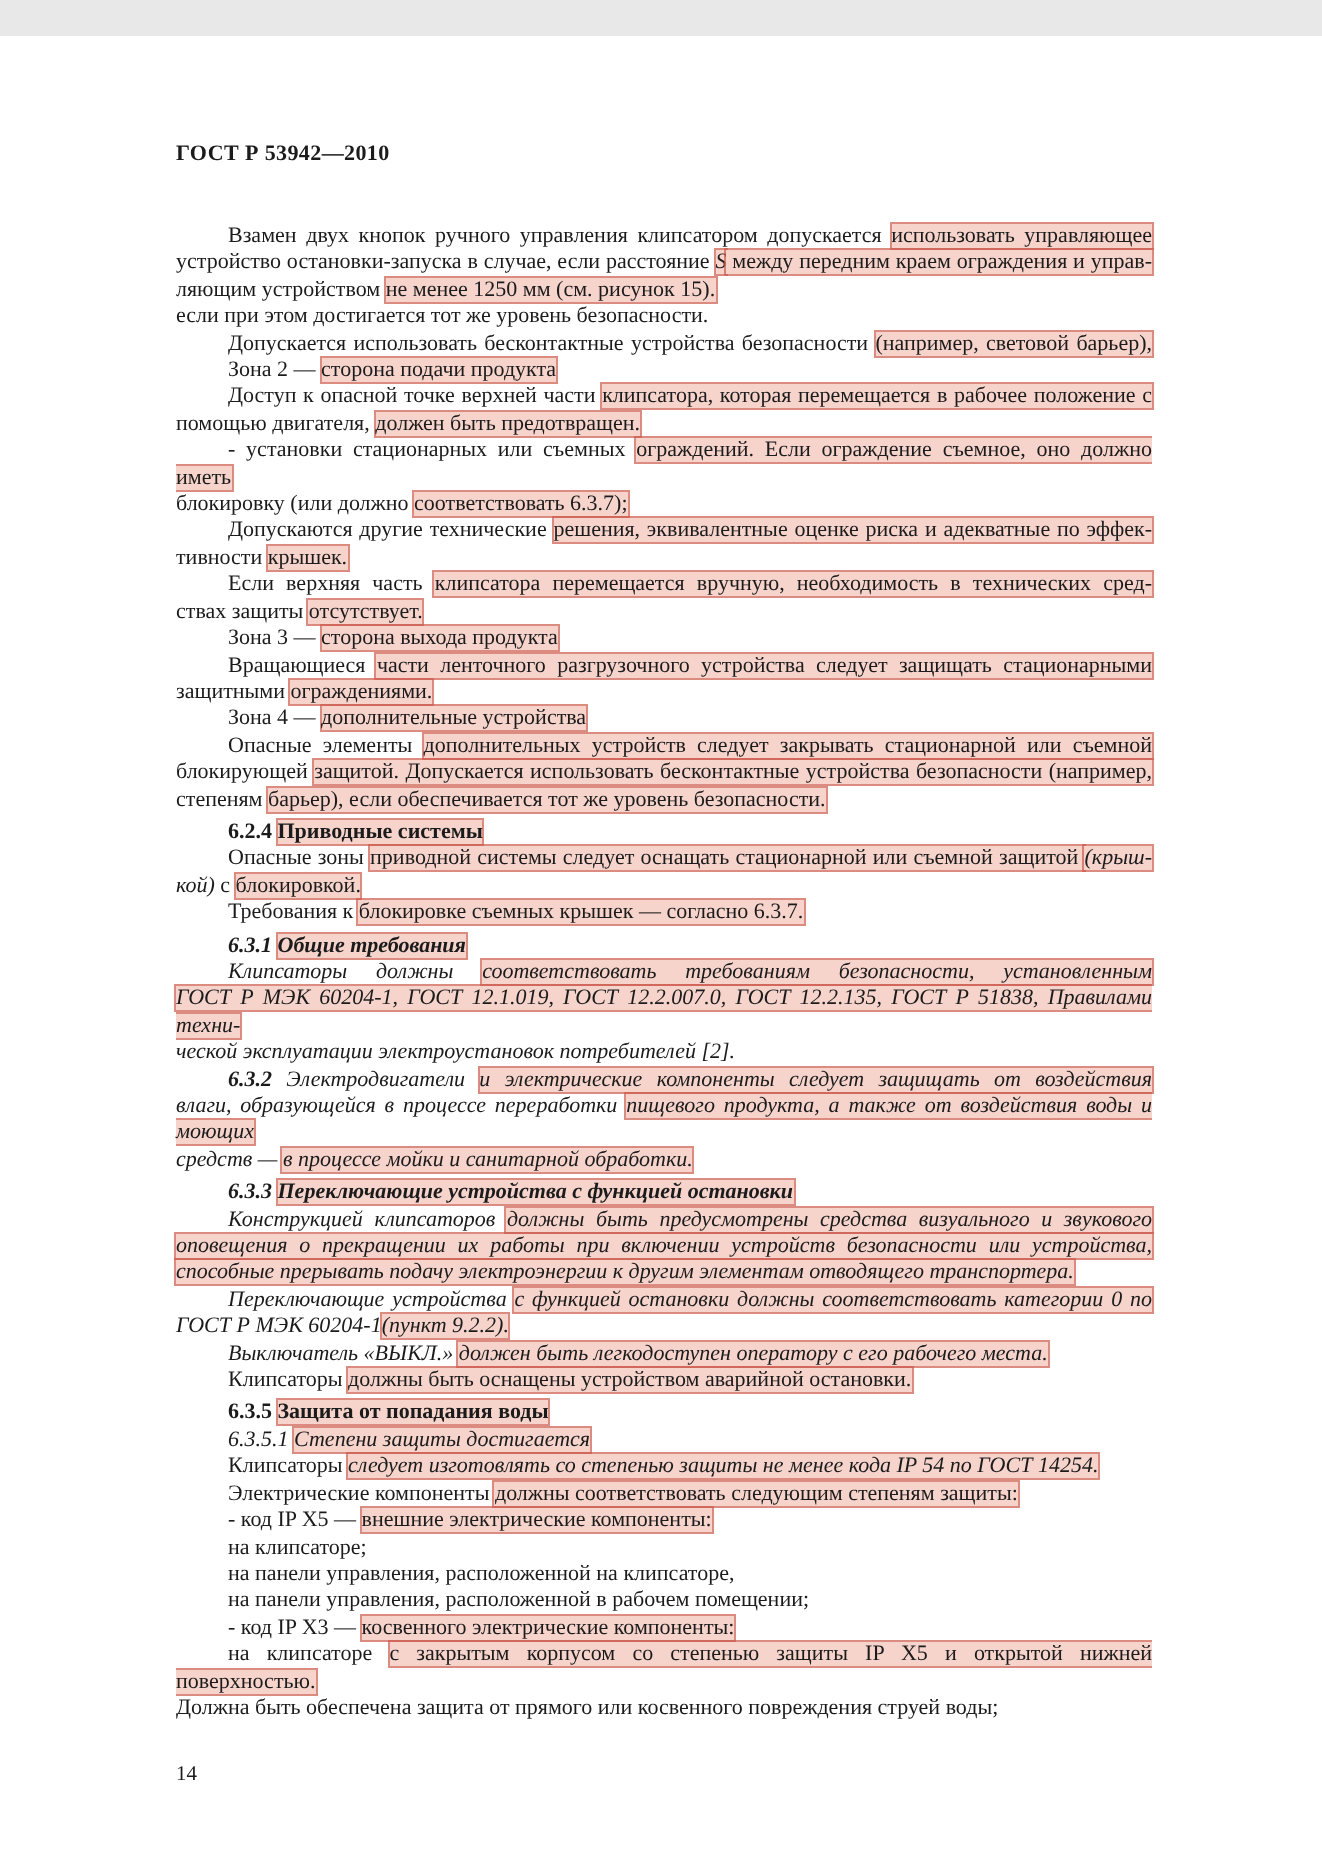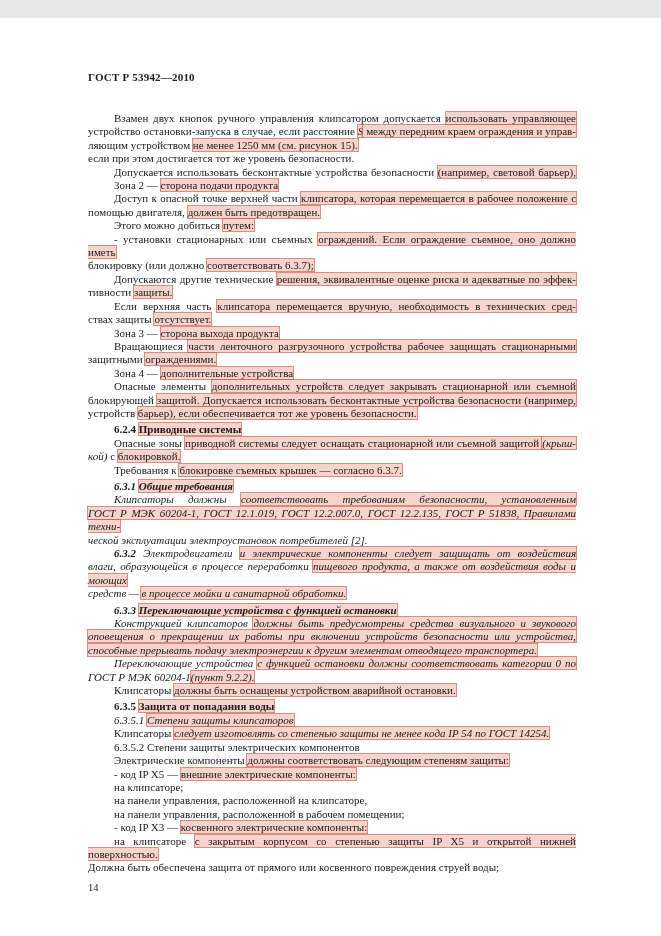--- a/index.html
+++ b/index.html
@@ -44,56 +44,55 @@
 
   <div class="body">
       <div class="line start justify"><span>Взамен двух кнопок ручного управления клипсатором допускается </span><span class="hl">использовать управляющее</span></div>
       <div class="line justify"><span>устройство остановки-запуска в случае, если расстояние </span><span class="hl i">S</span><span class="hl"> между передним краем ограждения и управ-</span></div>
       <div class="line"><span>ляющим устройством </span><span class="hl">не менее 1250 мм (см. рисунок 15).</span></div>
       <div class="line"><span>если при этом достигается тот же уровень безопасности.</span></div>
       <div class="line start justify"><span>Допускается использовать бесконтактные устройства безопасности </span><span class="hl">(например, световой барьер),</span></div>
       <div class="line start"><span>Зона 2 — </span><span class="hl">сторона подачи продукта</span></div>
       <div class="line start justify"><span>Доступ к опасной точке верхней части </span><span class="hl">клипсатора, которая перемещается в рабочее положение с</span></div>
       <div class="line"><span>помощью двигателя, </span><span class="hl">должен быть предотвращен.</span></div>
-      <div class="line start"><span>Этого можно добиться </span><span class="hl">путем:</span></div>
       <div class="line start justify"><span>- установки стационарных или съемных </span><span class="hl">ограждений. Если ограждение съемное, оно должно иметь</span></div>
       <div class="line"><span>блокировку (или должно </span><span class="hl">соответствовать 6.3.7);</span></div>
       <div class="line start justify"><span>Допускаются другие технические </span><span class="hl">решения, эквивалентные оценке риска и адекватные по эффек-</span></div>
-      <div class="line"><span>тивности </span><span class="hl">защиты.</span></div>
+      <div class="line"><span>тивности </span><span class="hl">крышек.</span></div>
       <div class="line start justify"><span>Если верхняя часть </span><span class="hl">клипсатора перемещается вручную, необходимость в технических сред-</span></div>
       <div class="line"><span>ствах защиты </span><span class="hl">отсутствует.</span></div>
       <div class="line start"><span>Зона 3 — </span><span class="hl">сторона выхода продукта</span></div>
-      <div class="line start justify"><span>Вращающиеся </span><span class="hl">части ленточного разгрузочного устройства рабочее защищать стационарными</span></div>
+      <div class="line start justify"><span>Вращающиеся </span><span class="hl">части ленточного разгрузочного устройства следует защищать стационарными</span></div>
       <div class="line"><span>защитными </span><span class="hl">ограждениями.</span></div>
       <div class="line start"><span>Зона 4 — </span><span class="hl">дополнительные устройства</span></div>
       <div class="line start justify"><span>Опасные элементы </span><span class="hl">дополнительных устройств следует закрывать стационарной или съемной</span></div>
       <div class="line justify"><span>блокирующей </span><span class="hl">защитой. Допускается использовать бесконтактные устройства безопасности (например,</span></div>
-      <div class="line"><span>устройств </span><span class="hl">барьер), если обеспечивается тот же уровень безопасности.</span></div>
+      <div class="line"><span>степеням </span><span class="hl">барьер), если обеспечивается тот же уровень безопасности.</span></div>
       <div class="line start gap"><span class="b">6.2.4 </span><span class="b hl">Приводные системы</span></div>
       <div class="line start justify"><span>Опасные зоны </span><span class="hl">приводной системы следует оснащать стационарной или съемной защитой </span><span class="hl i">(крыш-</span></div>
       <div class="line"><span class="i">кой)</span><span> с </span><span class="hl">блокировкой.</span></div>
       <div class="line start"><span>Требования к </span><span class="hl">блокировке съемных крышек — согласно 6.3.7.</span></div>
       <div class="line start gap"><span class="b i">6.3.1 </span><span class="b i hl">Общие требования</span></div>
       <div class="line start justify"><span class="i">Клипсаторы должны </span><span class="i hl">соответствовать требованиям безопасности, установленным</span></div>
       <div class="line justify"><span class="i hl">ГОСТ Р МЭК 60204-1, ГОСТ 12.1.019, ГОСТ 12.2.007.0, ГОСТ 12.2.135, ГОСТ Р 51838, Правилами техни-</span></div>
       <div class="line"><span class="i">ческой эксплуатации электроустановок потребителей [2].</span></div>
       <div class="line start justify"><span class="b i">6.3.2 </span><span class="i">Электродвигатели </span><span class="i hl">и электрические компоненты следует защищать от воздействия</span></div>
       <div class="line justify"><span class="i">влаги, образующейся в процессе переработки </span><span class="i hl">пищевого продукта, а также от воздействия воды и моющих</span></div>
       <div class="line"><span class="i">средств — </span><span class="i hl">в процессе мойки и санитарной обработки.</span></div>
       <div class="line start gap"><span class="b i">6.3.3 </span><span class="b i hl">Переключающие устройства с функцией остановки</span></div>
       <div class="line start justify"><span class="i">Конструкцией клипсаторов </span><span class="i hl">должны быть предусмотрены средства визуального и звукового</span></div>
       <div class="line justify"><span class="i hl">оповещения о прекращении их работы при включении устройств безопасности или устройства,</span></div>
       <div class="line"><span class="i hl">способные прерывать подачу электроэнергии к другим элементам отводящего транспортера.</span></div>
       <div class="line start justify"><span class="i">Переключающие устройства </span><span class="i hl">с функцией остановки должны соответствовать категории 0 по</span></div>
       <div class="line"><span class="i">ГОСТ Р МЭК 60204-1</span><span class="i hl">(пункт 9.2.2).</span></div>
+      <div class="line start"><span class="i">Выключатель «ВЫКЛ.» </span><span class="i hl">должен быть легкодоступен оператору с его рабочего места.</span></div>
       <div class="line start"><span>Клипсаторы </span><span class="hl">должны быть оснащены устройством аварийной остановки.</span></div>
       <div class="line start gap"><span class="b">6.3.5 </span><span class="b hl">Защита от попадания воды</span></div>
-      <div class="line start"><span class="i">6.3.5.1 </span><span class="i hl">Степени защиты клипсаторов</span></div>
+      <div class="line start"><span class="i">6.3.5.1 </span><span class="i hl">Степени защиты достигается</span></div>
       <div class="line start"><span>Клипсаторы </span><span class="i hl">следует изготовлять со степенью защиты не менее кода IP 54 по ГОСТ 14254.</span></div>
-      <div class="line start"><span>6.3.5.2 Степени защиты электрических компонентов</span></div>
       <div class="line start"><span>Электрические компоненты </span><span class="hl">должны соответствовать следующим степеням защиты:</span></div>
       <div class="line start"><span>- код IP X5 — </span><span class="hl">внешние электрические компоненты:</span></div>
       <div class="line start"><span>на клипсаторе;</span></div>
       <div class="line start"><span>на панели управления, расположенной на клипсаторе,</span></div>
       <div class="line start"><span>на панели управления, расположенной в рабочем помещении;</span></div>
       <div class="line start"><span>- код IP X3 — </span><span class="hl">косвенного электрические компоненты:</span></div>
       <div class="line start justify"><span>на клипсаторе </span><span class="hl">с закрытым корпусом со степенью защиты IP X5 и открытой нижней поверхностью.</span></div>
       <div class="line"><span>Должна быть обеспечена защита от прямого или косвенного повреждения струей воды;</span></div>
     </div>
 

